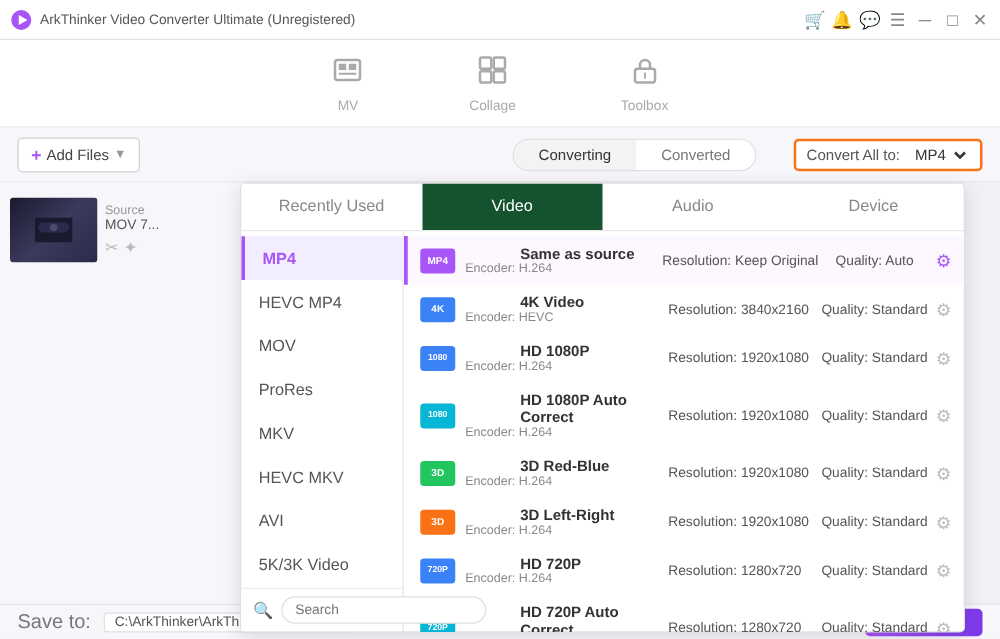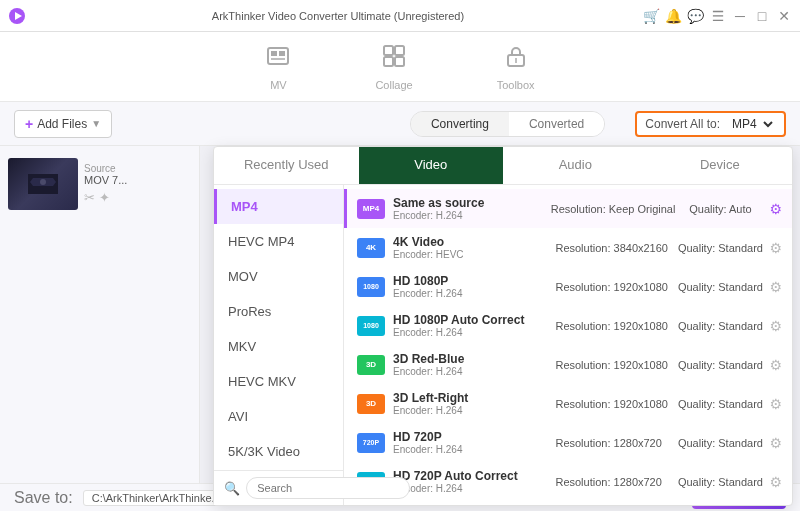--- a/index.html
+++ b/index.html
@@ -25,21 +25,20 @@
     }
     .title-bar-logo {
       width: 18px;
       height: 18px;
       margin-right: 6px;
     }
     .title-bar-text {
       font-size: 11px;
       color: #555;
       flex: 1;
-      text-align: center;
     }
     .title-bar-icons {
       display: flex;
       gap: 6px;
       align-items: center;
     }
     .title-bar-icon {
       width: 16px;
       height: 16px;
       display: flex;
@@ -209,21 +208,21 @@
     }
     .file-action-icon {
       font-size: 13px;
       color: #bbb;
       cursor: pointer;
     }
 
     
     .format-panel {
       position: absolute;
-      left: 213px;
+      left: 192px;
       top: 0;
       width: 580px;
       background: #fff;
       border: 1px solid #e0e0e0;
       border-radius: 4px;
       box-shadow: 0 4px 16px rgba(0,0,0,0.12);
       z-index: 100;
     }
     .format-tabs {
       display: flex;
@@ -306,20 +305,21 @@
     .format-option-icon.purple { background: #a855f7; }
 
     .format-option-details {
       flex: 1;
       min-width: 0;
     }
     .format-option-name {
       font-size: 12px;
       font-weight: 600;
       color: #333;
+      margin-left: 44px;
     }
     .format-option-sub {
       font-size: 10px;
       color: #888;
     }
     .format-option-res {
       font-size: 11px;
       color: #555;
       min-width: 120px;
       text-align: left;

